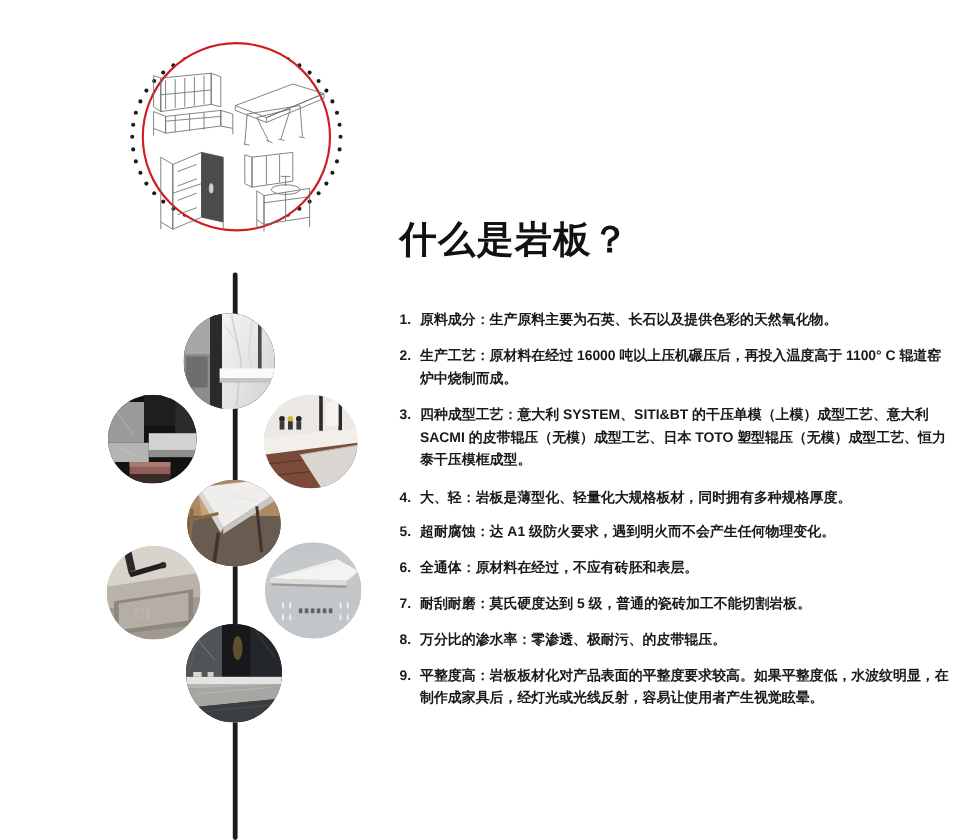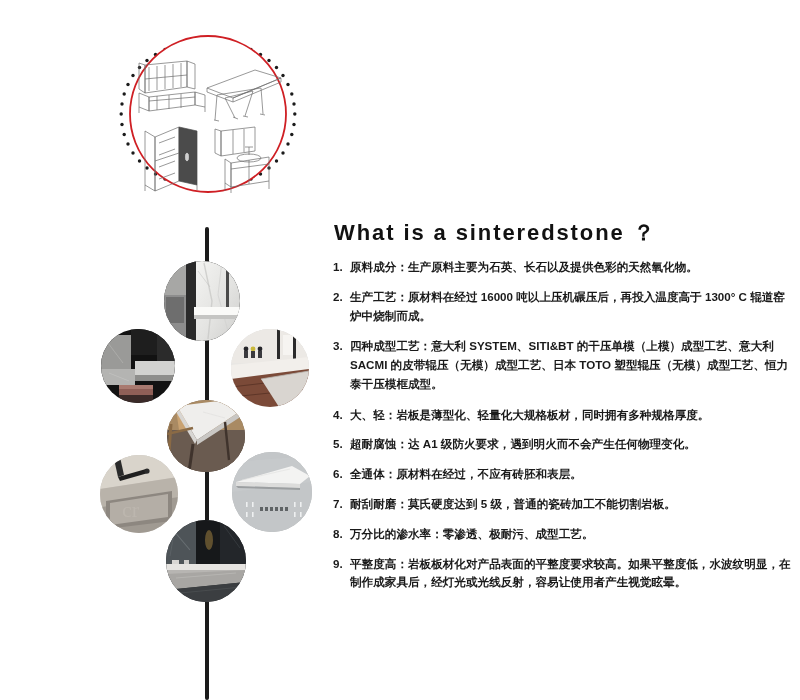--- a/index.html
+++ b/index.html
@@ -5,21 +5,21 @@
   * { margin:0; padding:0; box-sizing:border-box; }
   html, body {
     width:800px; height:700px;
     background:#ffffff;
     font-family:"Liberation Sans","DejaVu Sans",sans-serif;
     overflow:hidden;
   }
   #page { position:relative; width:800px; height:700px; background:#fff; }
 
   
-  #graphic { position:absolute; left:16px; top:0; width:320px; height:700px;padding-left:10px; }
+  #graphic { position:absolute; left:5px; top:0; width:320px; height:700px;padding-left:10px; }
 
   .spine {
     position:absolute; left:189px; top:227px;
     width:4px; height:473px;
     background:#1b1b1b;
     border-radius:2px;
   }
 
   
   .ring-wrap { position:absolute; left:103px; top:33px; width:178px; height:198px; }
@@ -331,32 +331,32 @@
         <path d="M0 54 L80 50 L80 62 L0 70 Z" fill="#a8a6a3"></path>
         <path d="M0 70 L80 62 L80 82 L0 82 Z" fill="#3b3e41"></path>
         <path d="M10 58 L70 53" stroke="#c2c0bd" stroke-width="0.8" fill="none" opacity="0.7"></path>
         <path d="M4 74 L76 67" stroke="#4c5053" stroke-width="1" fill="none" opacity="0.8"></path>
       </svg>
     </div>
   </div>
 
   <div id="content">
 
-    <div class="title-en">What is a sinteredstone ？</div>
+    <div class="title-cn">什么是岩板？</div>
 
     <div class="list">
 
       <div class="item">
         <span class="num">1.</span>
         <span class="body">原料成分：生产原料主要为石英、长石以及提供色彩的天然氧化物。</span>
       </div>
 
       <div class="item tall">
         <span class="num">2.</span>
-        <span class="body">生产工艺：原材料在经过 16000 吨以上压机碾压后，再投入温度高于 1300° C 辊道窑炉中烧制而成。</span>
+        <span class="body">生产工艺：原材料在经过 16000 吨以上压机碾压后，再投入温度高于 1100° C 辊道窑炉中烧制而成。</span>
       </div>
 
       <div class="item tall">
         <span class="num">3.</span>
         <span class="body">四种成型工艺：意大利 SYSTEM、SITI&amp;BT 的干压单模（上模）成型工艺、意大利 SACMI 的皮带辊压（无模）成型工艺、日本 TOTO 塑型辊压（无模）成型工艺、恒力泰干压模框成型。</span>
       </div>
 
       <div class="item">
         <span class="num">4.</span>
         <span class="body">大、轻：岩板是薄型化、轻量化大规格板材，同时拥有多种规格厚度。</span>
@@ -372,21 +372,21 @@
         <span class="body">全通体：原材料在经过，不应有砖胚和表层。</span>
       </div>
 
       <div class="item">
         <span class="num">7.</span>
         <span class="body">耐刮耐磨：莫氏硬度达到 5 级，普通的瓷砖加工不能切割岩板。</span>
       </div>
 
       <div class="item">
         <span class="num">8.</span>
-        <span class="body">万分比的渗水率：零渗透、极耐污、成型工艺。</span>
+        <span class="body">万分比的渗水率：零渗透、极耐污、的皮带辊压。</span>
       </div>
 
       <div class="item">
         <span class="num">9.</span>
         <span class="body">平整度高：岩板板材化对产品表面的平整度要求较高。如果平整度低，水波纹明显，在制作成家具后，经灯光或光线反射，容易让使用者产生视觉眩晕。</span>
       </div>
 
     </div>
   </div>
 </div>

